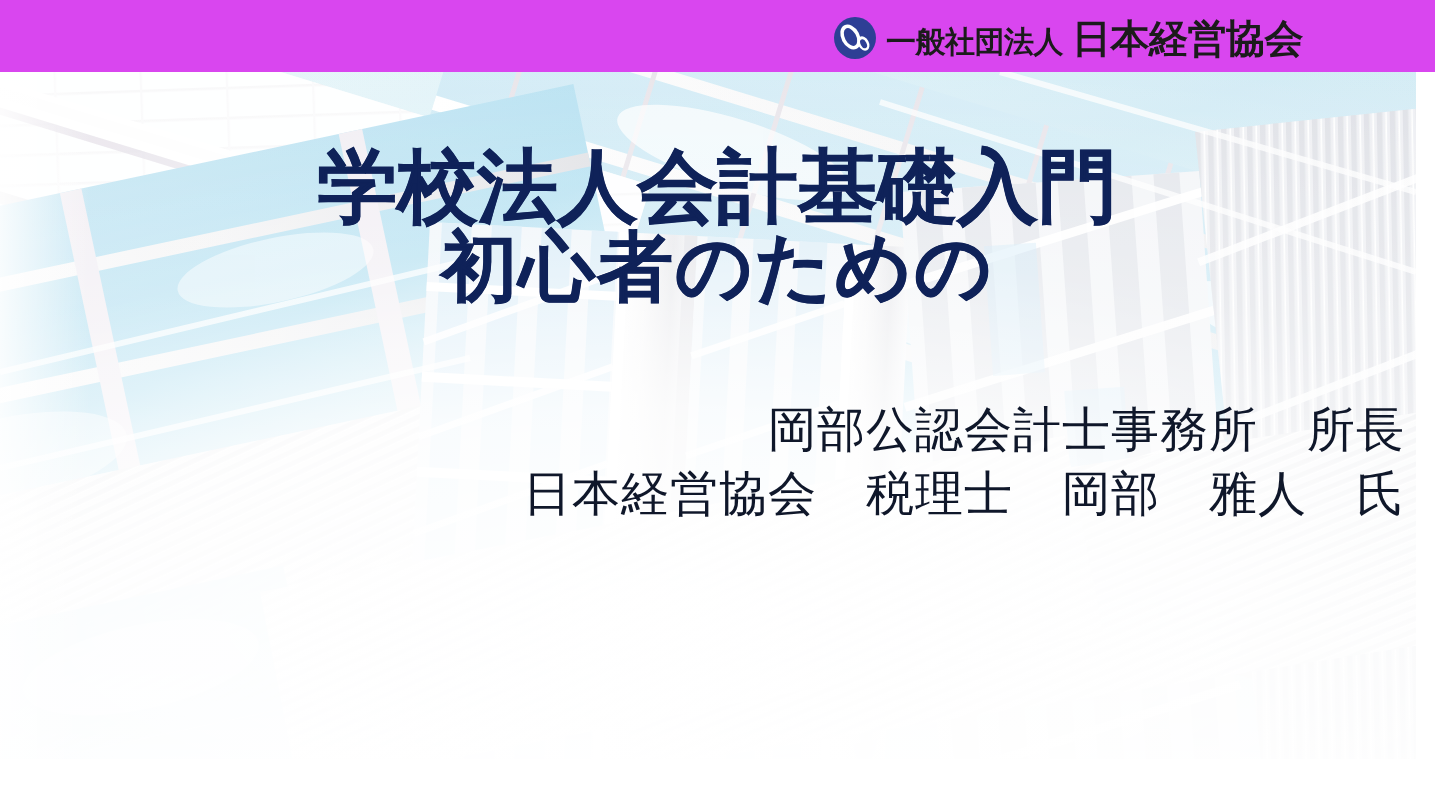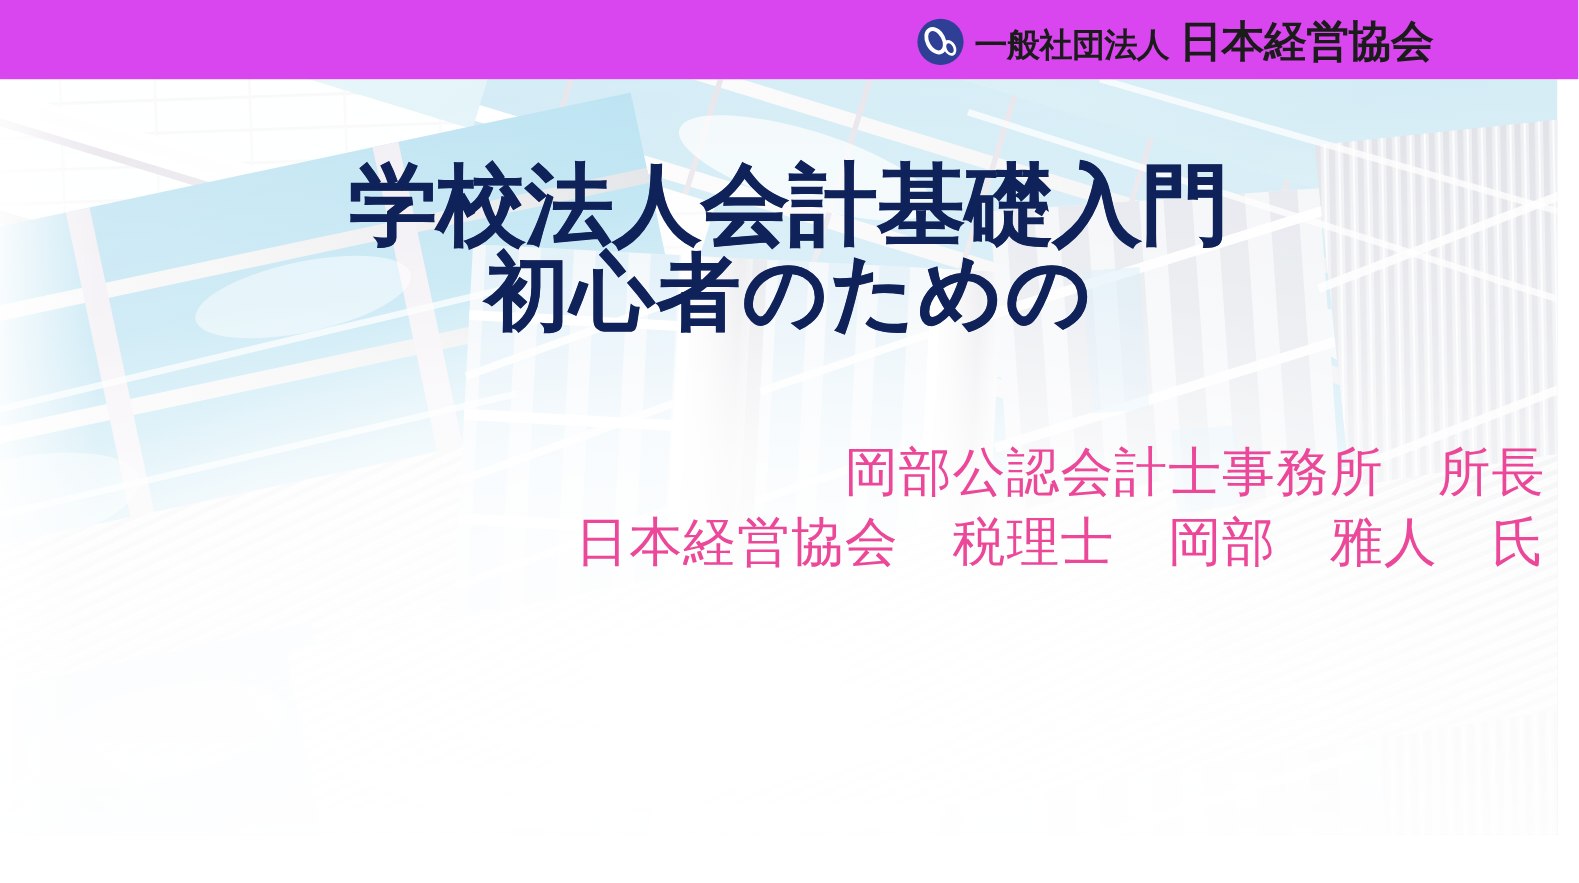--- a/index.html
+++ b/index.html
@@ -130,21 +130,21 @@
   .headline-line-1 { letter-spacing: 2px; }
   .headline-line-2 { font-size: 80px; letter-spacing: 0px; margin-top: 6px; }
 
   
   .presenter {
     position: absolute;
     right: 30px;
     top: 398px;
     z-index: 20;
     text-align: right;
-    color: #ec4899;
+    color: #0f172a;
     font-weight: 400;
     line-height: 1.33;
   }
   .presenter-line {
     display: block;
     font-size: 48px;
     white-space: nowrap;
     letter-spacing: 1px;
   }
 

